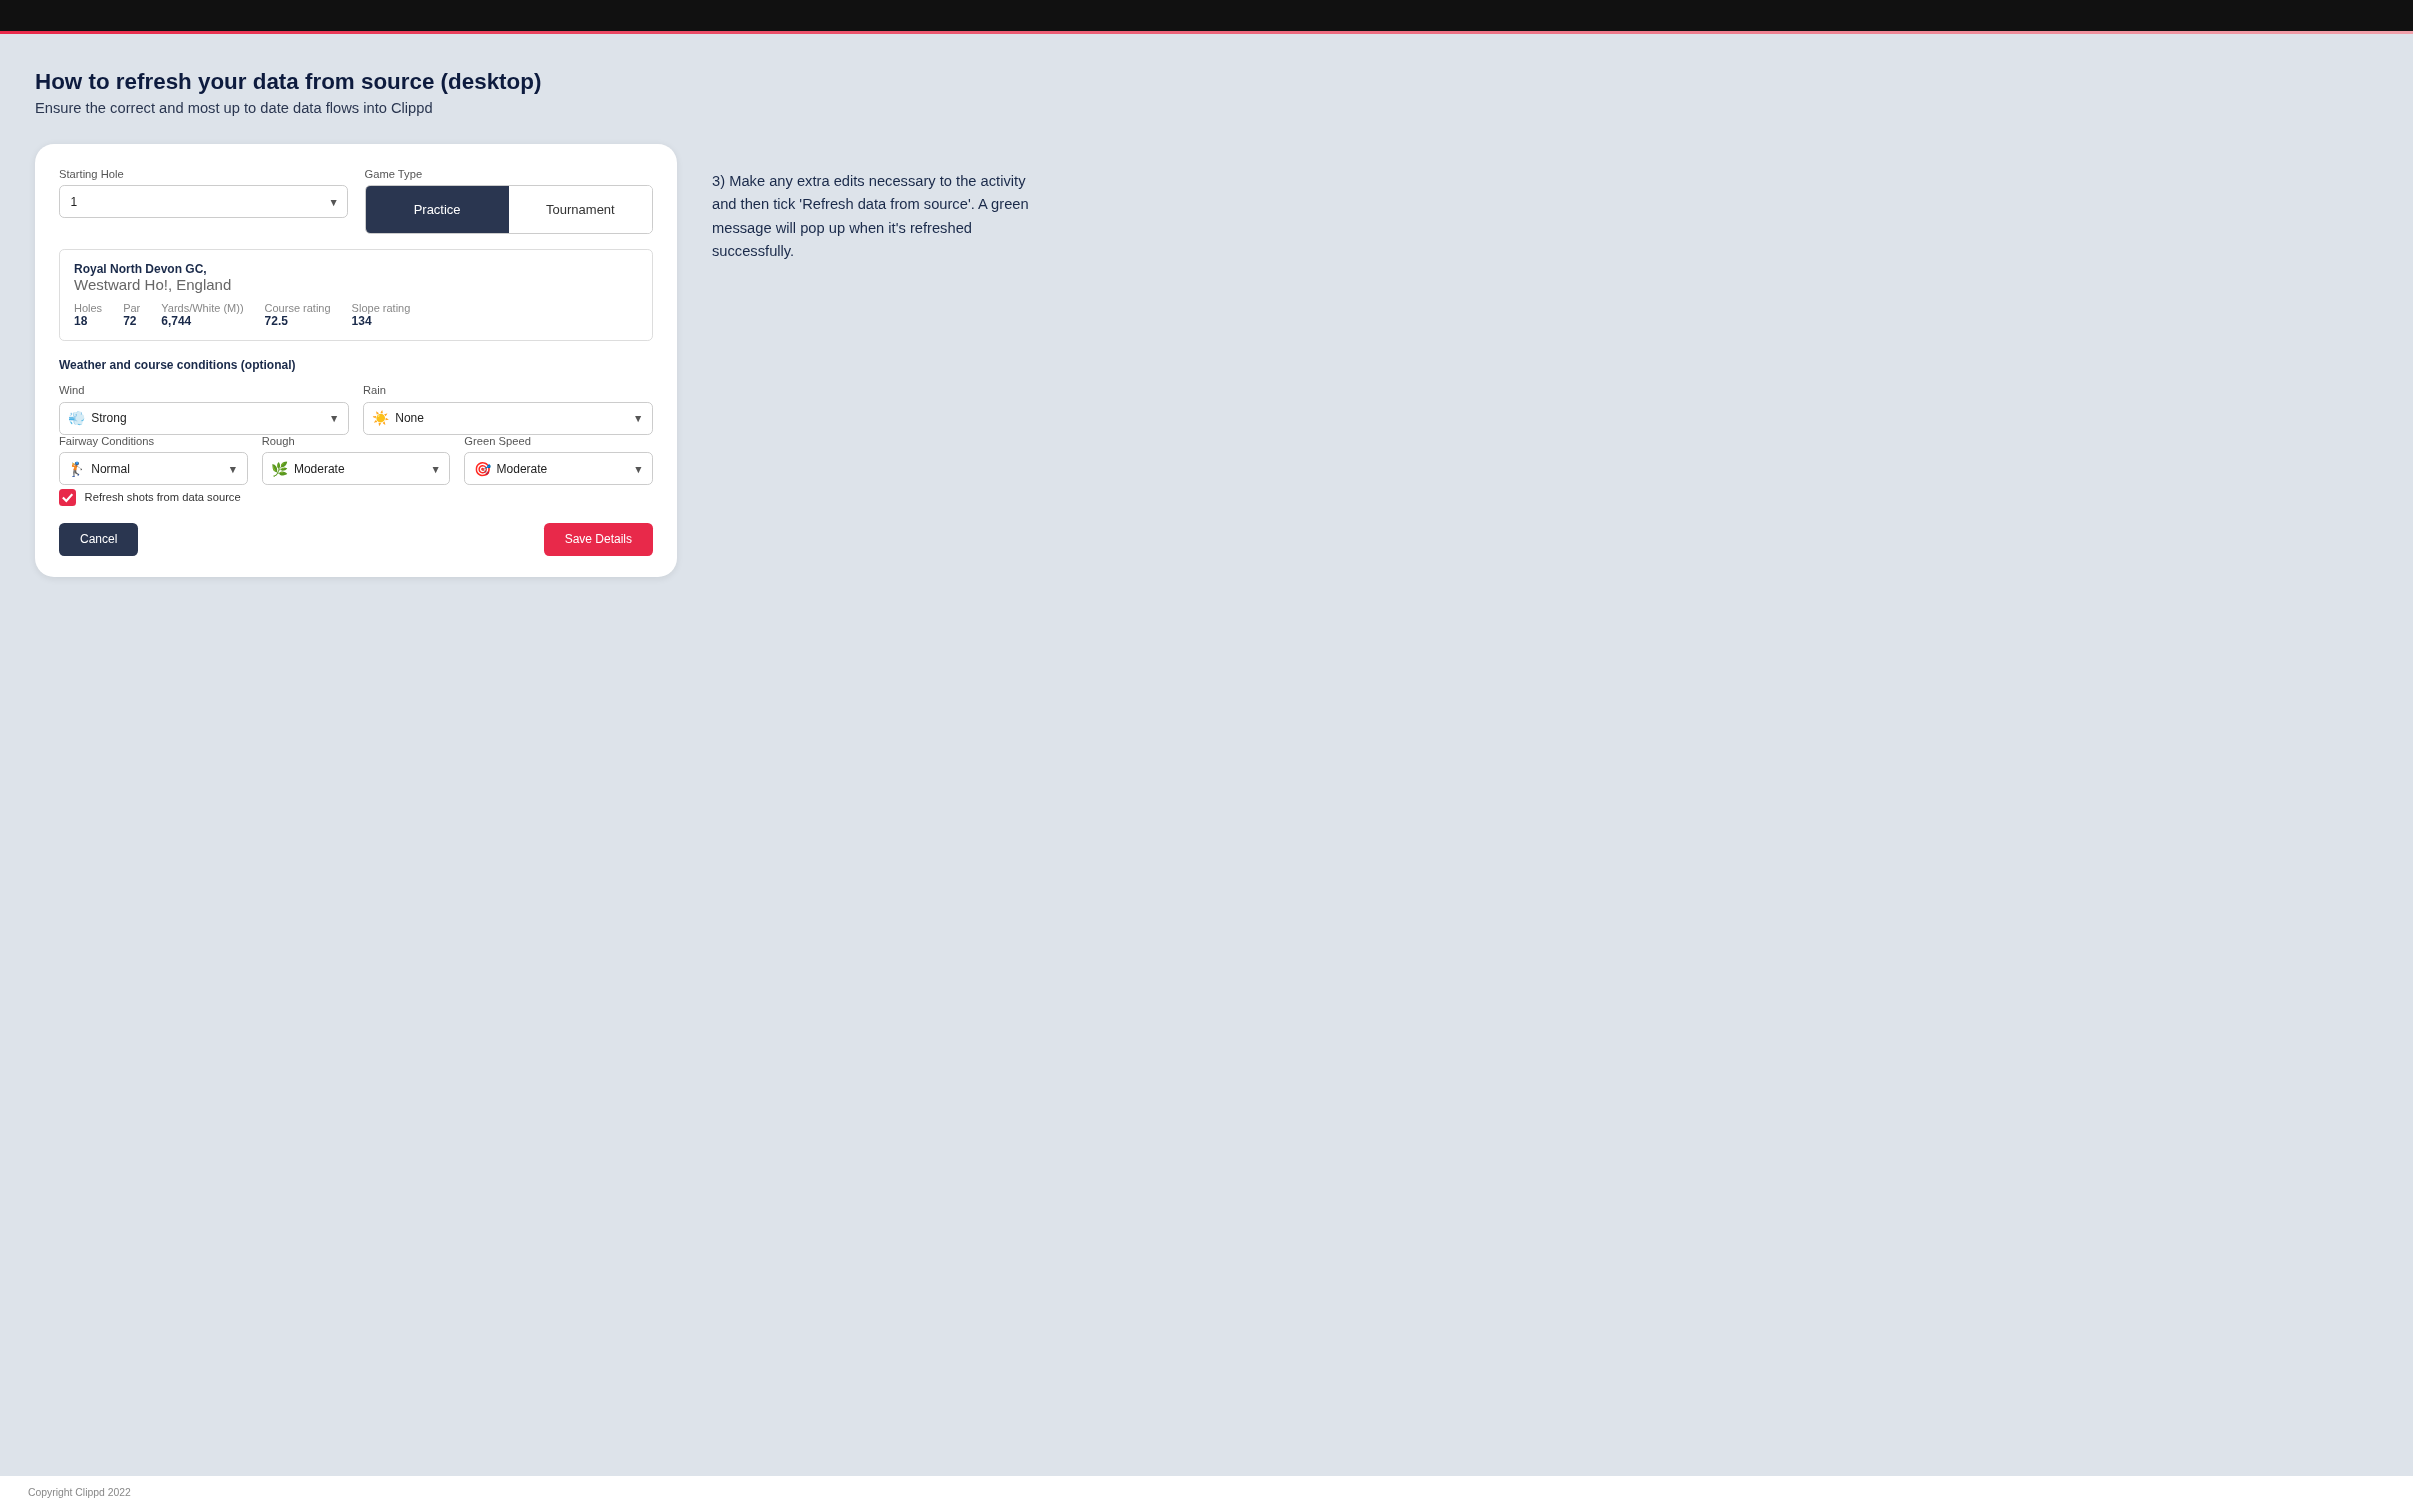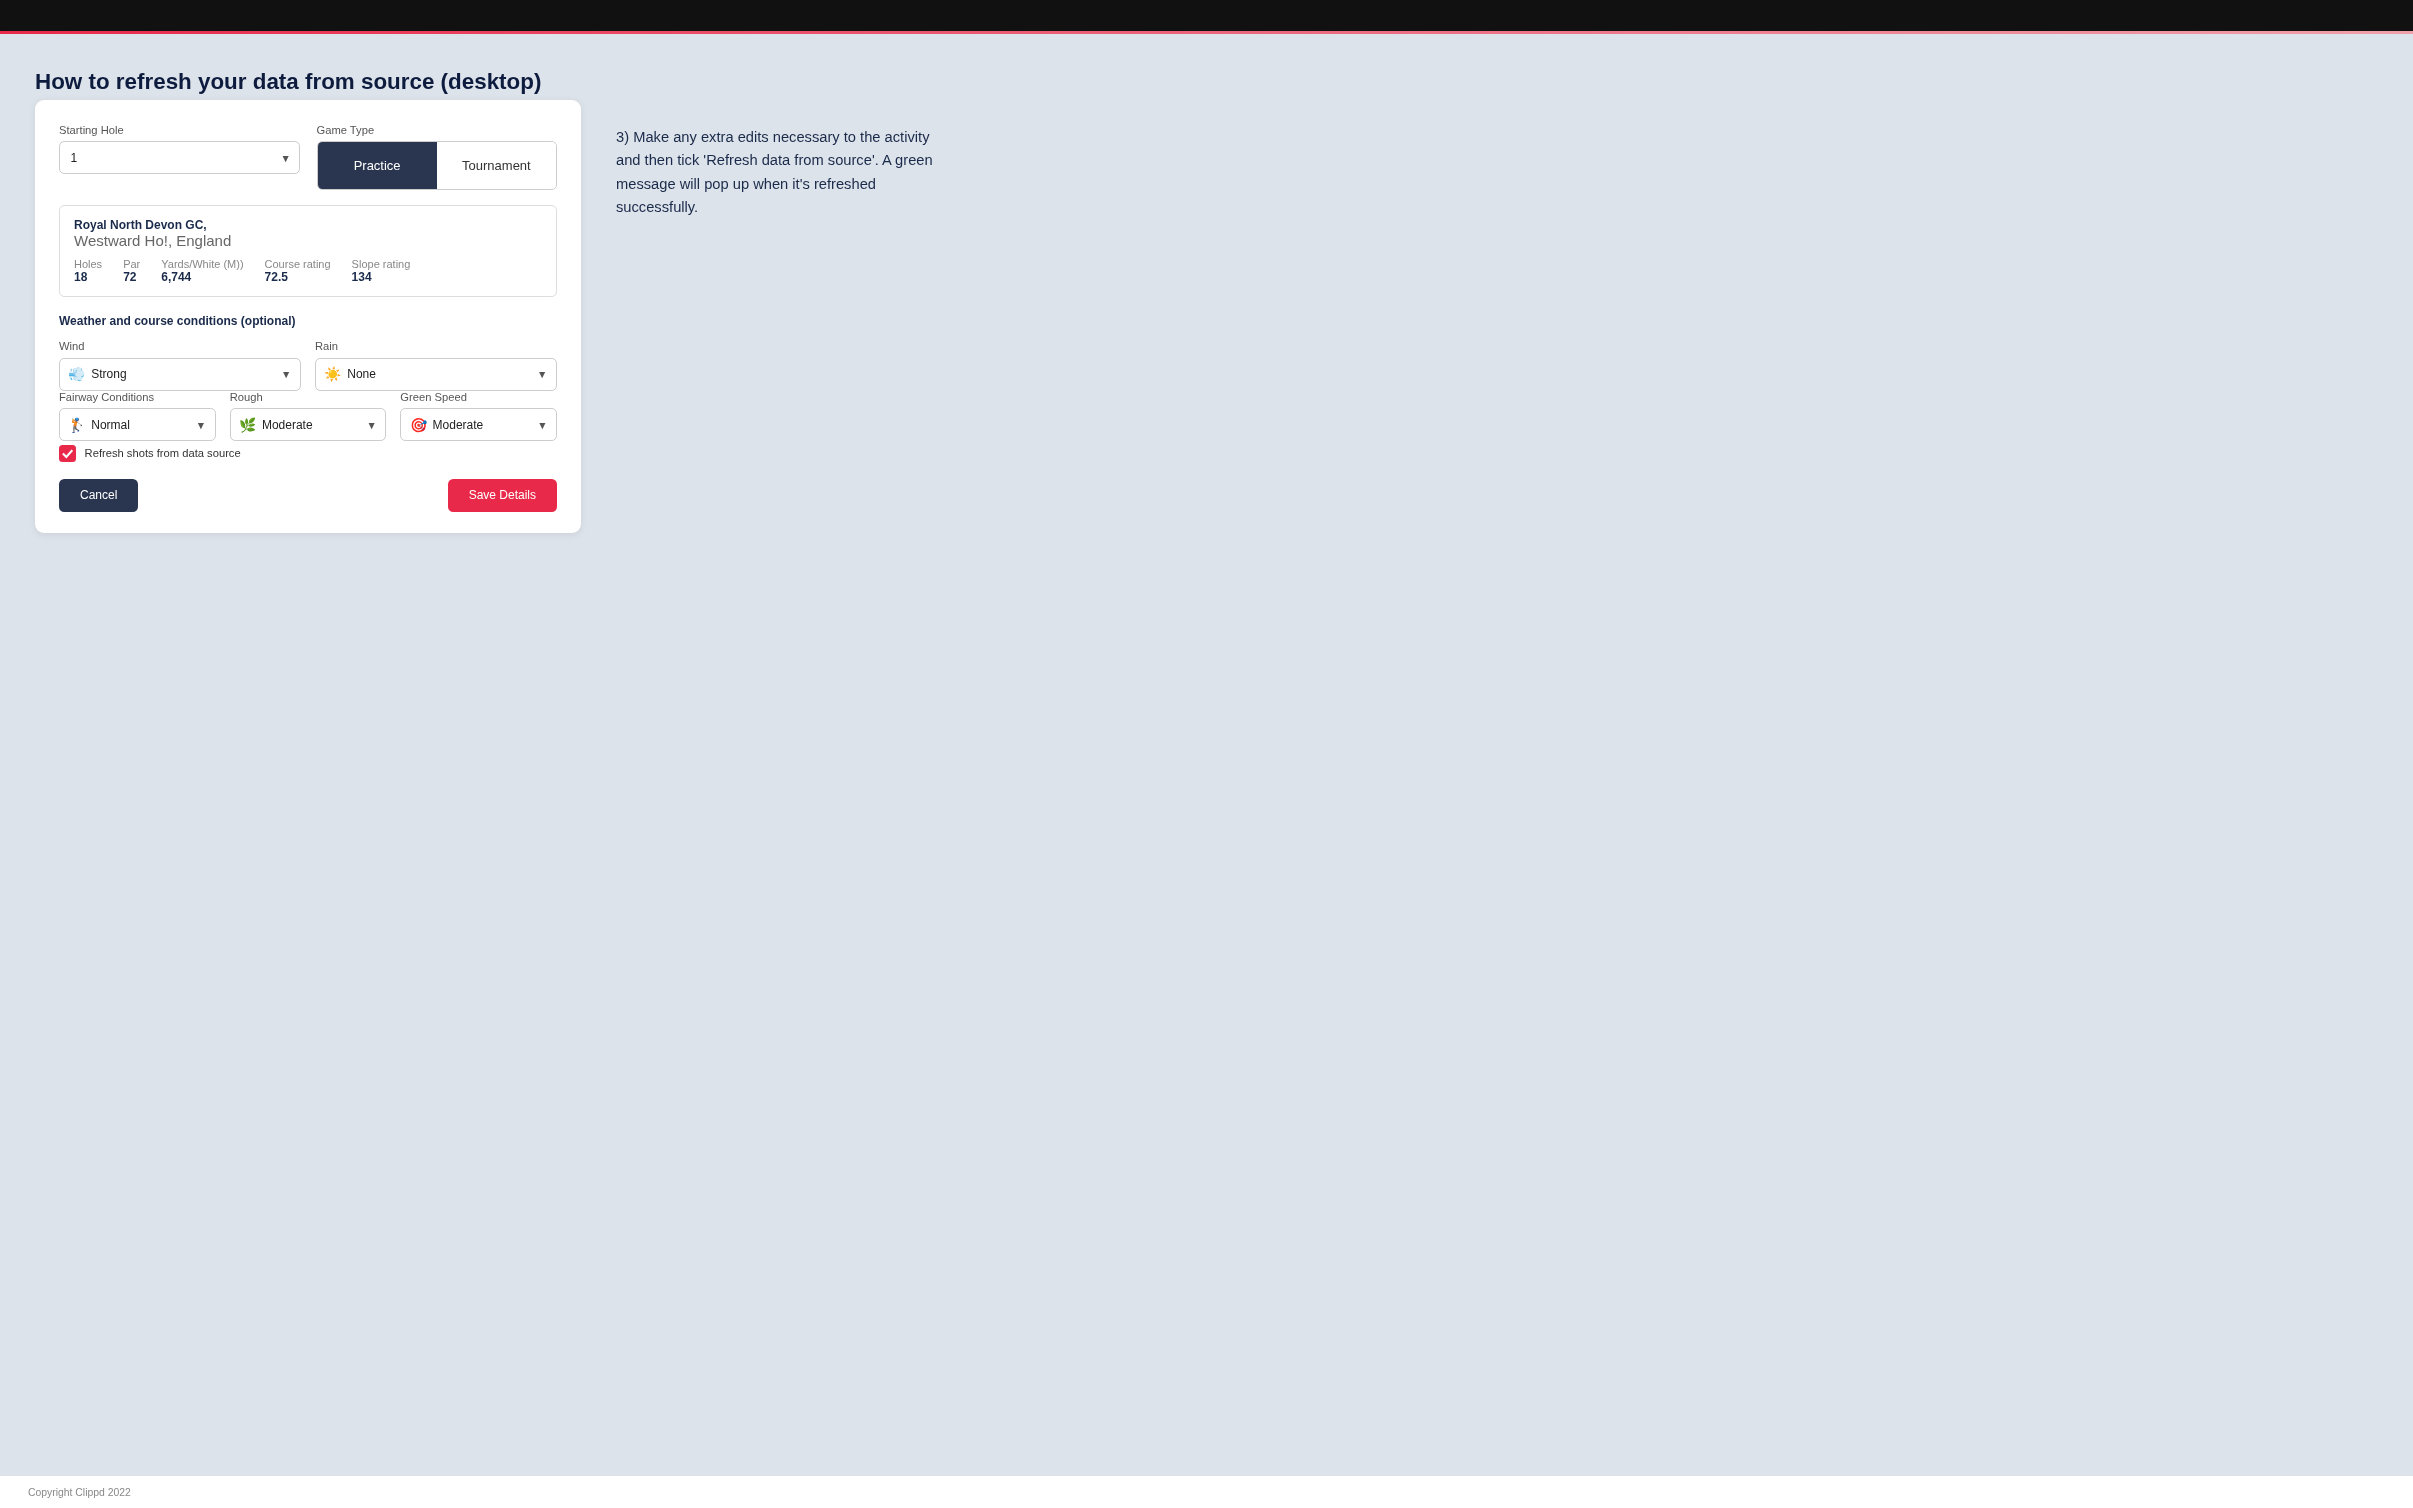--- a/index.html
+++ b/index.html
@@ -61,23 +61,23 @@
       color: #2a3650;
       margin-bottom: 28px;
     }
     .two-col {
       display: flex;
       gap: 35px;
       align-items: flex-start;
     }
     .form-card {
       background: #fff;
-      border-radius: 9px;
+      border-radius: 19px;
       padding: 24px 24px 21px 24px;
-      width: 546px;
+      width: 642px;
       flex-shrink: 0;
       box-shadow: 0 1.7px 7px rgba(0,0,0,0.08);
     }
     .form-section-label {
       font-size: 11.2px;
       color: #555;
       margin-bottom: 5.2px;
     }
     .select-wrapper {
       position: relative;
@@ -285,20 +285,21 @@
 </head>
 <body>
 
 <div class="top-bar"></div>
 
 <div class="main-wrapper">
   <div class="header-divider"></div>
 
   <div class="content-area">
     <h1 class="page-heading">How to refresh your data from source (desktop)</h1>
+    <p class="page-subtitle">Ensure the correct and most up to date data flows into Clippd</p>
 
     <div class="two-col">
 
       <div class="form-card">
 
         <div class="starting-hole-row">
           <div class="starting-hole-col">
             <div class="form-section-label">Starting Hole</div>
             <div class="select-wrapper">
               <select>

